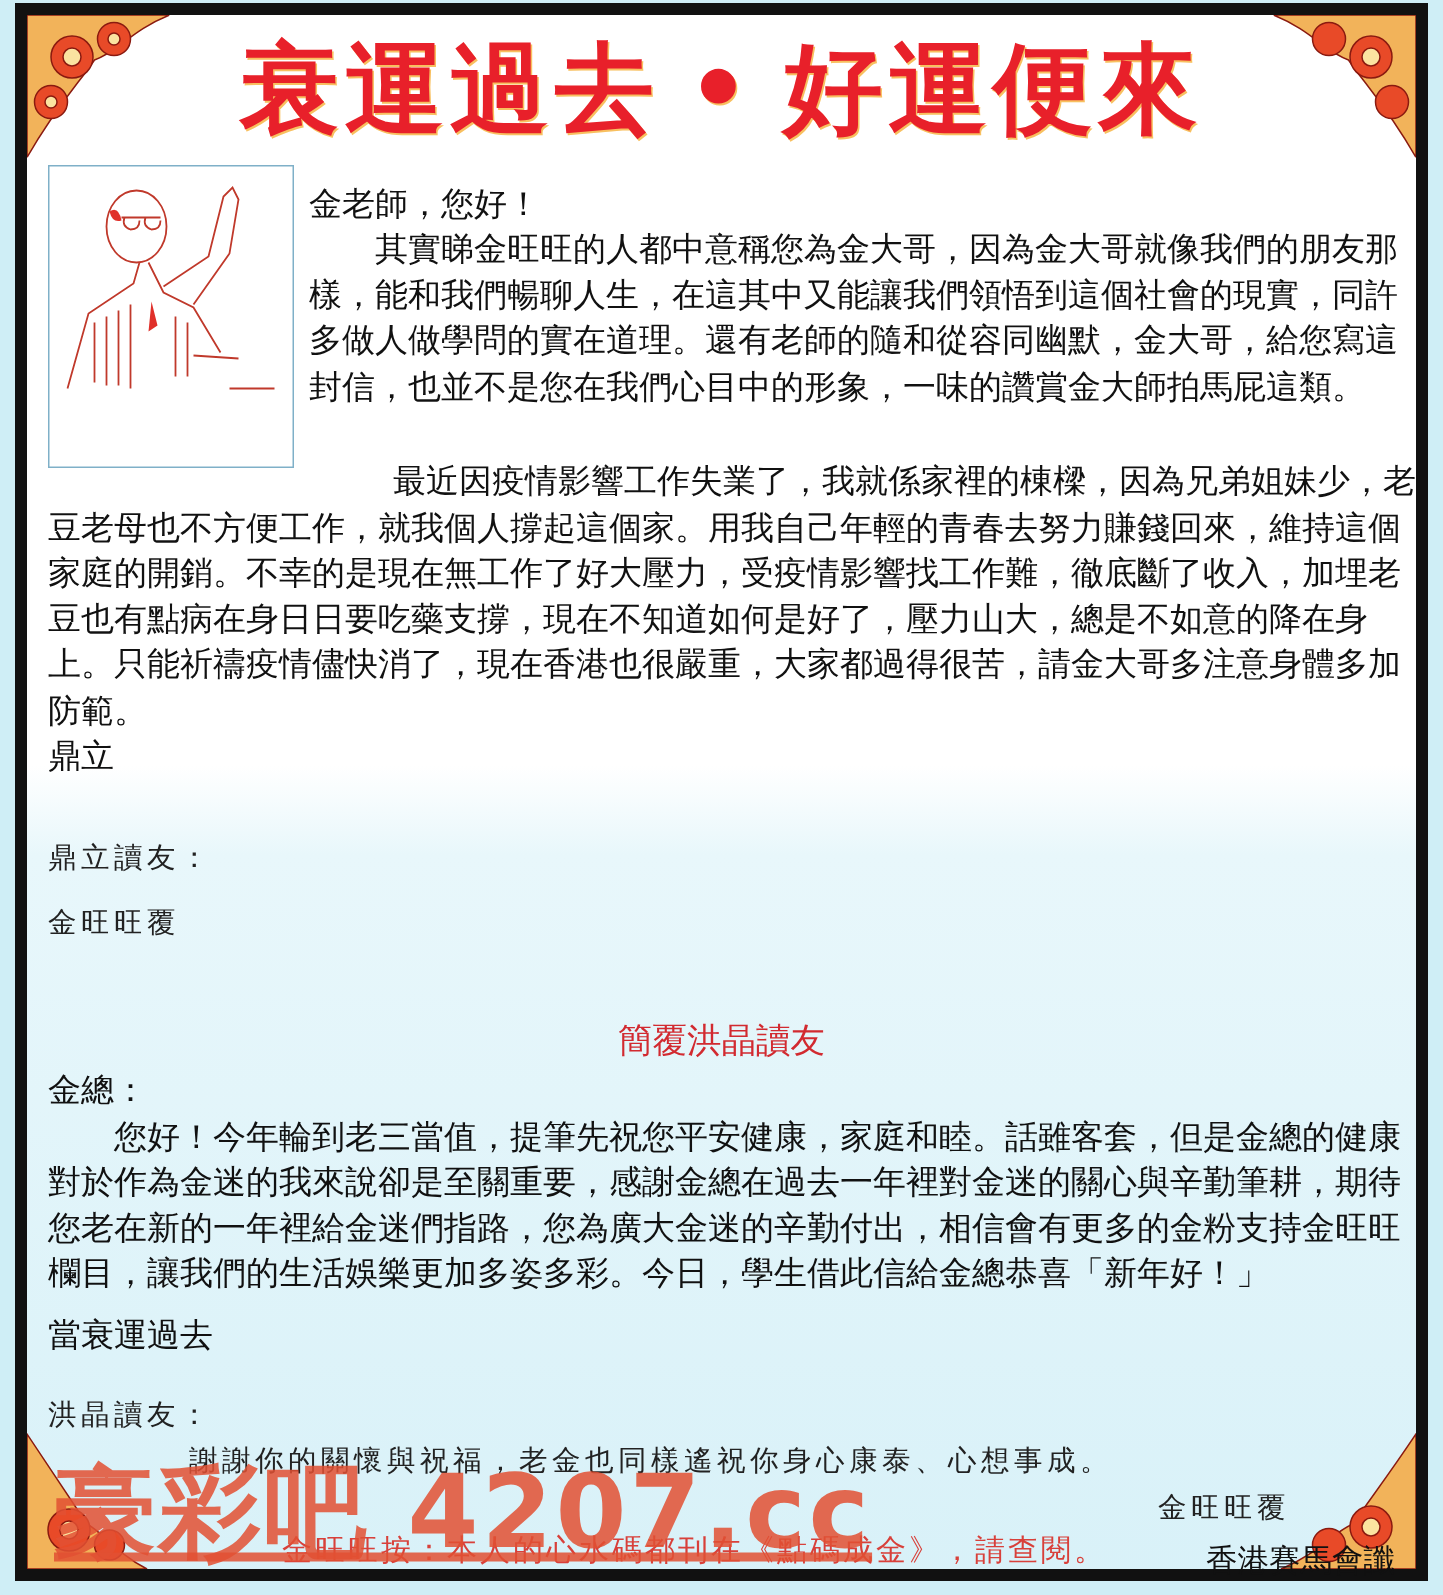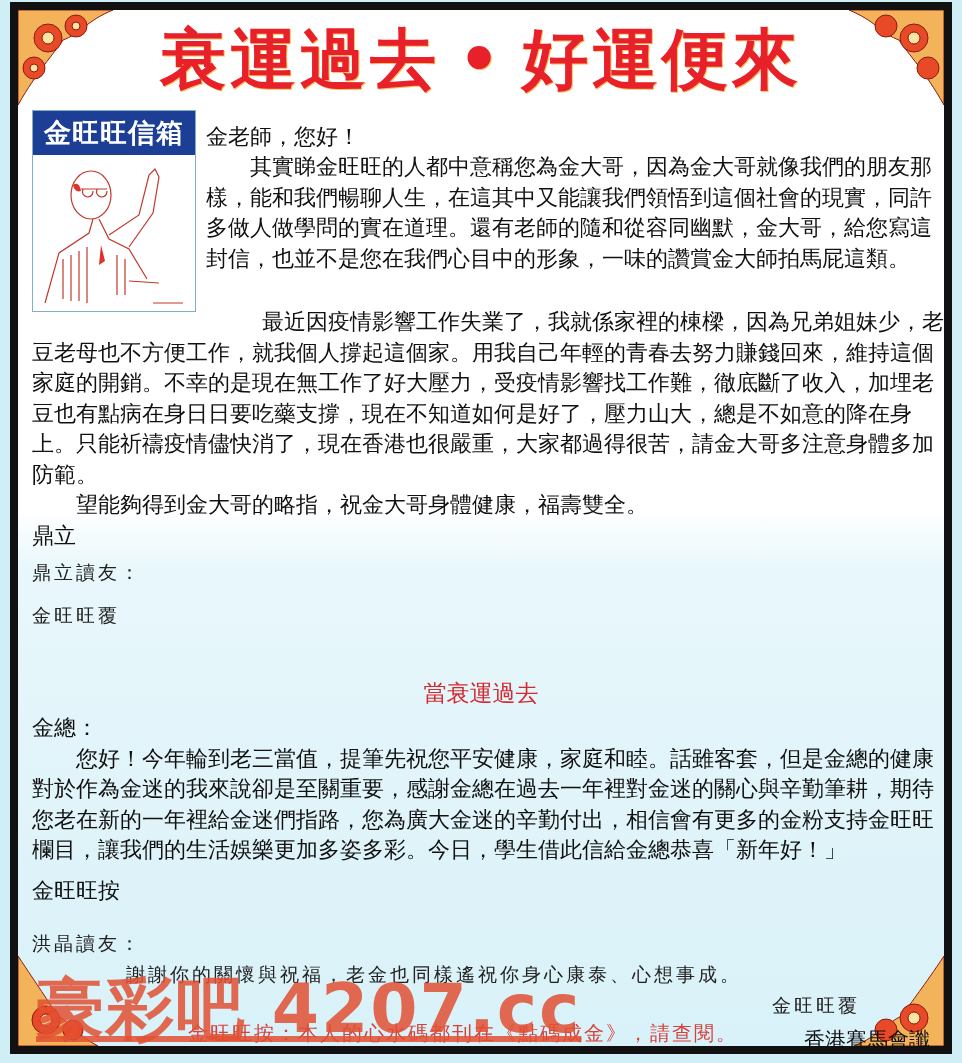--- a/index.html
+++ b/index.html
@@ -109,21 +109,20 @@
       <circle cx="58" cy="16" r="11" fill="#e84a28"></circle>
       <circle cx="30" cy="28" r="6" fill="#fbe3a0"></circle>
     </g>
   </svg>
 
   <div class="headline">
     <span>衰運過去</span><span class="dot">•</span><span>好運便來</span>
   </div>
 
   <div class="mailbox">
-    <div class="label">金旺旺信箱</div>
     <svg width="162" height="156" viewBox="0 0 162 156">
       <g fill="none" stroke="#c0392b" stroke-width="1.2">
         <ellipse cx="58" cy="40" rx="20" ry="24"></ellipse>
         <path d="M48,34 h26 M50,34 q-2,6 4,8 q6,0 6,-6 M64,34 q-2,6 4,8 q6,0 6,-6"></path>
         <path d="M60,64 l-4,14 l-30,20 l-14,50 M66,64 l10,20 l20,10 l18,30"></path>
         <path d="M76,80 l30,-20 l10,-40 l6,-6 l4,8 l-6,36 l-24,34"></path>
         <path d="M30,104 v40 M38,100 v46 M46,96 v50 M54,92 v56 M84,100 v40 M92,104 v36"></path>
         <path d="M96,126 l30,2 M120,148 l30,0"></path>
       </g>
       <path d="M40,30 q6,-4 8,6 q-6,2 -8,-6z" fill="#e0302a"></path>
@@ -134,35 +133,34 @@
   <div class="text letter1">
     <p class="p">金老師，您好！</p>
   </div>
 
   <div class="text" style="left:14px; top:142px; width:920px;">
     <p class="p indent" style="padding-left:174px; text-indent:2em; line-height:30.5px;">其實睇金旺旺的人都中意稱您為金大哥，因為金大哥就像我們的朋友那樣，能和我們暢聊人生，在這其中又能讓我們領悟到這個社會的現實，同許多做人做學問的實在道理。還有老師的隨和從容同幽默，金大哥，給您寫這封信，也並不是您在我們心目中的形象，一味的讚賞金大師拍馬屁這類。</p>
   </div>
 
   <div class="text" style="left:14px; top:297px; width:920px;">
     <p class="p" style="text-indent:230px;">最近因疫情影響工作失業了，我就係家裡的棟樑，因為兄弟姐妹少，老豆老母也不方便工作，就我個人撐起這個家。用我自己年輕的青春去努力賺錢回來，維持這個家庭的開銷。不幸的是現在無工作了好大壓力，受疫情影響找工作難，徹底斷了收入，加埋老豆也有點病在身日日要吃藥支撐，現在不知道如何是好了，壓力山大，總是不如意的降在身上。只能祈禱疫情儘快消了，現在香港也很嚴重，大家都過得很苦，請金大哥多注意身體多加防範。</p>
-    <p class="p indent">望能夠得到金大哥的略指，祝金大哥身體健康，福壽雙全。</p>
     <p class="p sign">鼎立</p>
   </div>
 
   <div class="text reply" style="left:14px; top:547px; width:920px;">
     <p class="p">鼎立讀友：</p>
     <p class="p sign" style="margin-top:12px;">金旺旺覆</p>
   </div>
 
-  <div class="subhead">當衰運過去</div>
+  <div class="subhead">簡覆洪晶讀友</div>
 
   <div class="text" style="left:14px; top:703px; width:920px;">
     <p class="p">金總：</p>
     <p class="p indent">您好！今年輪到老三當值，提筆先祝您平安健康，家庭和睦。話雖客套，但是金總的健康對於作為金迷的我來說卻是至關重要，感謝金總在過去一年裡對金迷的關心與辛勤筆耕，期待您老在新的一年裡給金迷們指路，您為廣大金迷的辛勤付出，相信會有更多的金粉支持金旺旺欄目，讓我們的生活娛樂更加多姿多彩。今日，學生借此信給金總恭喜「新年好！」</p>
-    <p class="p sign" style="margin-top:10px;">金旺旺按</p>
+    <p class="p sign" style="margin-top:10px;">當衰運過去</p>
   </div>
 
   <div class="text reply" style="left:14px; top:918px; width:920px;">
     <p class="p">洪晶讀友：</p>
     <p class="p" style="padding-left:94px;">謝謝你的關懷與祝福，老金也同樣遙祝你身心康泰、心想事成。</p>
     <p class="p" style="padding-left:740px;">金旺旺覆</p>
   </div>
 
   <div class="note">金旺旺按：本人的心水碼都刊在《點碼成金》，請查閱。</div>
   <div class="watermark">豪彩吧 4207.cc</div>

